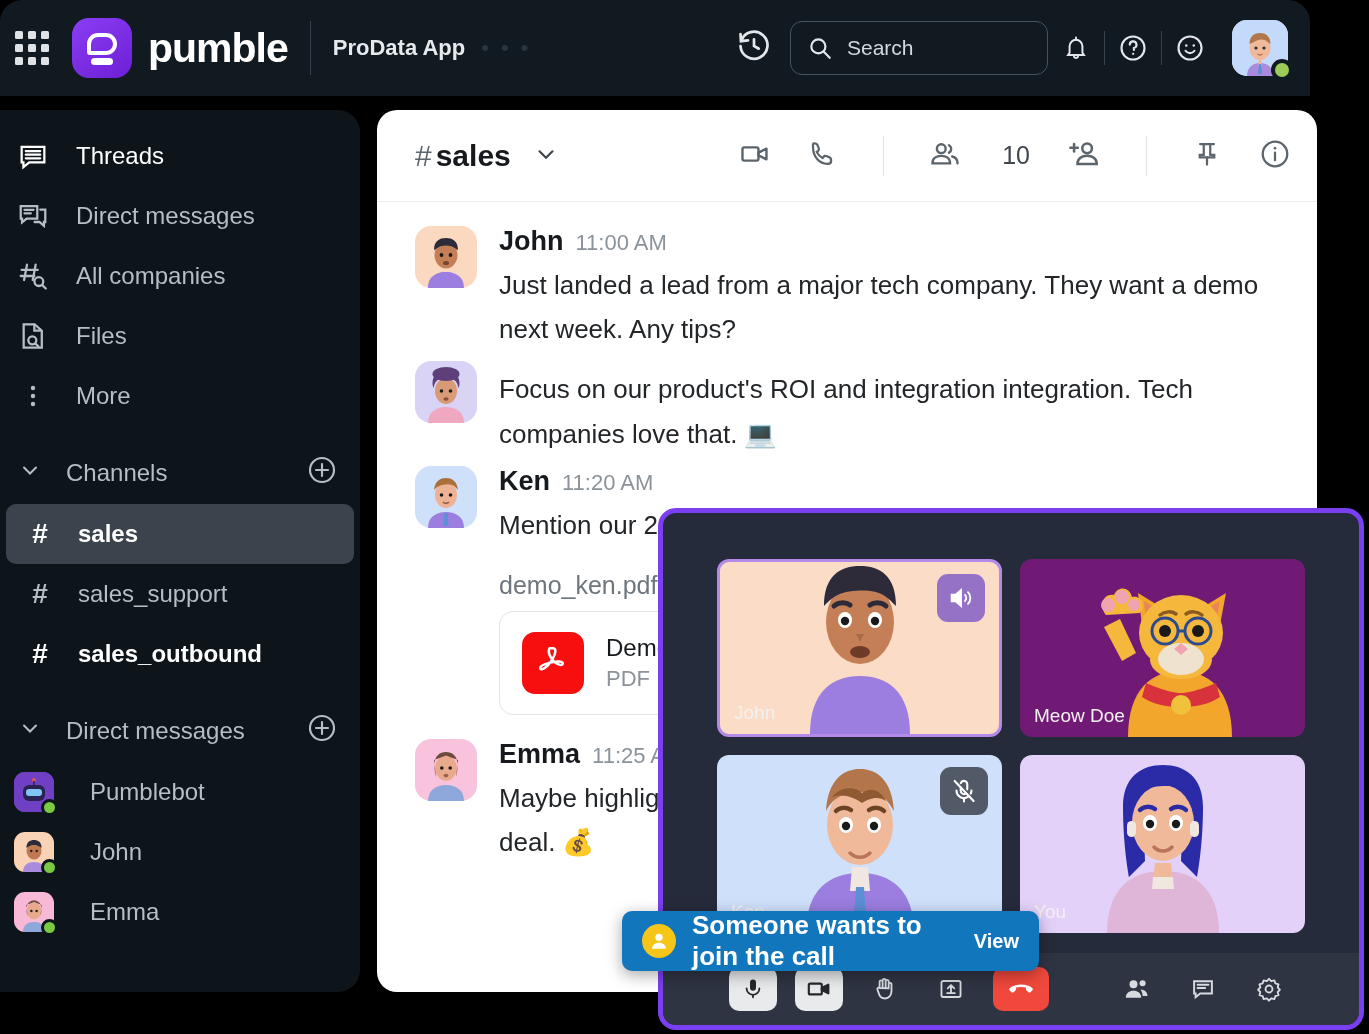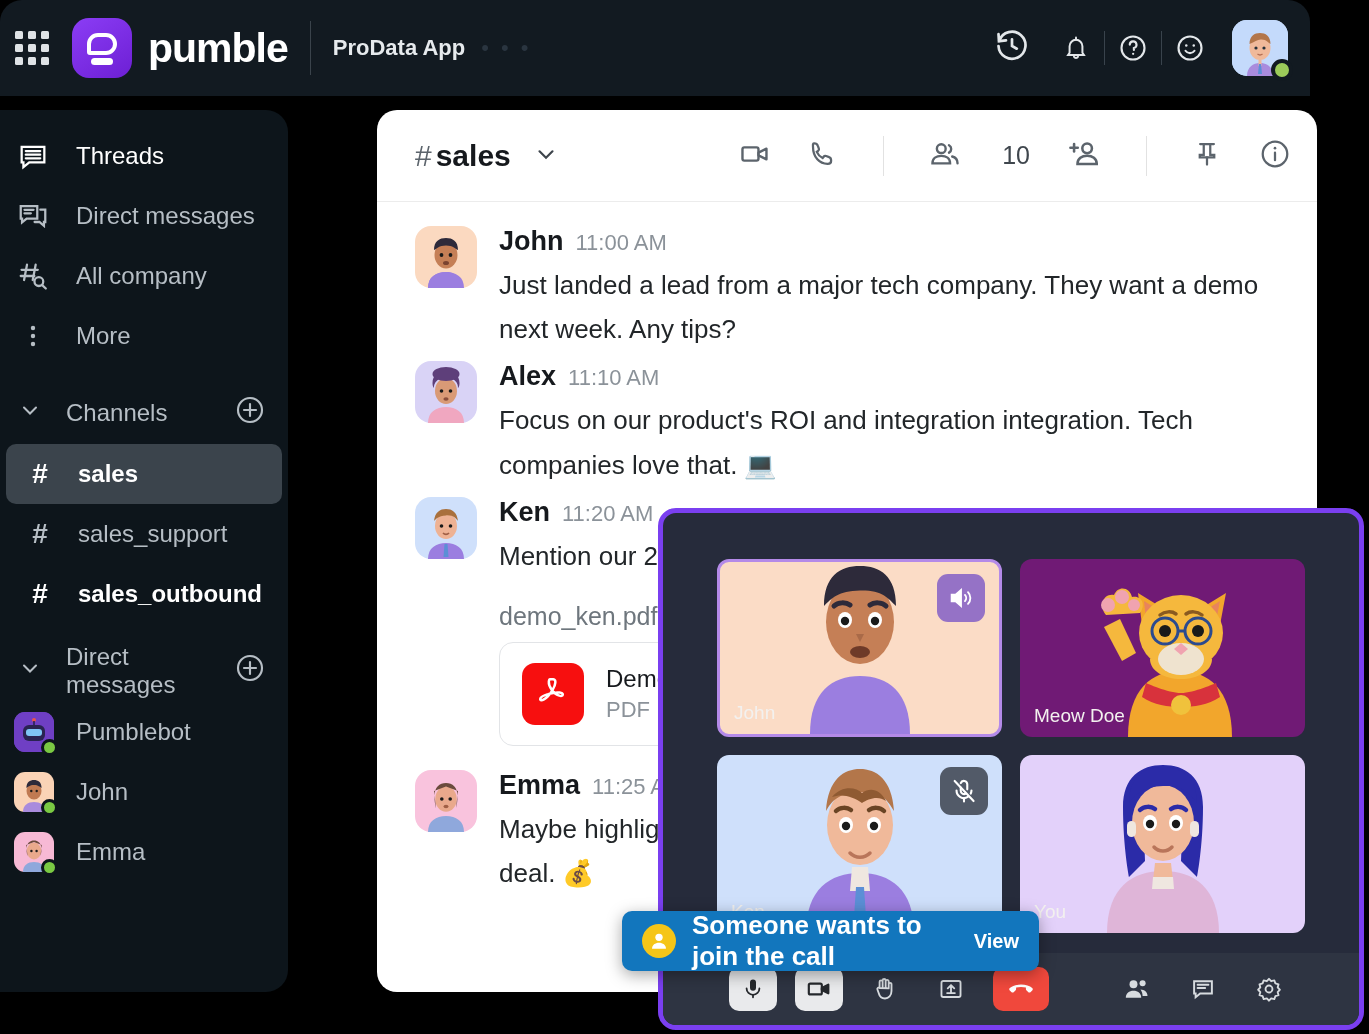--- a/index.html
+++ b/index.html
@@ -62,21 +62,21 @@
     width: 56px; height: 56px; border-radius: 15px; margin: 0 22px 0 14px;
     background: #c4dafb; position: relative; overflow: visible;
   }
   .avatar-top .dot {
     position: absolute; width: 22px; height: 22px; border-radius: 50%;
     background: #9ccb5a; border: 4px solid #121a21; right: -5px; bottom: -5px;
   }
 
   
   .sidebar {
-    position: absolute; left: 0; top: 110px; width: 288px; height: 882px;
+    position: absolute; left: 0; top: 110px; width: 360px; height: 882px;
     background: #0d151b; border-radius: 0 22px 22px 0;
     padding-top: 16px; overflow: hidden;
   }
   .nav-item {
     height: 60px; display: flex; align-items: center; gap: 26px; padding-left: 16px;
     color: #b6bec5; font-size: 24px;
   }
   .nav-item.active-white { color: #ffffff; }
   .nav-icon { width: 34px; display: flex; justify-content: center; align-items: center; }
 
@@ -88,21 +88,21 @@
 
   .chan {
     height: 60px; display: flex; align-items: center; gap: 24px; padding-left: 20px;
     color: #b6bec5; font-size: 24px; margin: 0 6px; border-radius: 10px;
   }
   .chan .hash { font-size: 28px; font-weight: bold; width: 28px; text-align: center; }
   .chan.sel { background: #3b444c; color: #ffffff; font-weight: bold; }
   .chan.bold { color: #ffffff; font-weight: bold; }
 
   .dm {
-    height: 60px; display: flex; align-items: center; gap: 22px; padding-left: 14px;
+    height: 60px; display: flex; align-items: center; gap: 36px; padding-left: 14px;
     color: #b6bec5; font-size: 24px;
   }
   .dm-av { width: 40px; height: 40px; border-radius: 11px; position: relative; flex: none; }
   .dm-av .dot { position: absolute; width: 17px; height: 17px; border-radius: 50%;
     background: #7ac943; border: 3px solid #0d151b; right: -4px; bottom: -4px; }
 
   
   .main {
     position: absolute; left: 377px; top: 110px; width: 940px; height: 882px;
     background: #ffffff; border-radius: 20px; overflow: hidden;
@@ -211,20 +211,27 @@
     <div class="topbar-spacer"></div>
 
     <div class="hist-icon">
       <svg width="36" height="36" viewBox="0 0 24 24" fill="none" stroke="#e3e7ea" stroke-width="1.8" stroke-linecap="round">
         <path d="M3.5 8.5 A9 9 0 1 1 3 12"></path>
           <polyline points="3,4 3.3,8.8 8,8.3"></polyline>
           <polyline points="12,7.5 12,12 15.2,13.8"></polyline>
       </svg>
     </div>
 
+    <div class="search-box">
+      <svg width="26" height="26" viewBox="0 0 24 24" fill="none" stroke="#e3e7ea" stroke-width="2">
+        <circle cx="10.5" cy="10.5" r="6.5"></circle>
+          <line x1="15.5" y1="15.5" x2="21" y2="21" stroke-linecap="round"></line>
+      </svg>
+      <span class="ph">Search</span>
+    </div>
 
     <div class="topbar-right">
       <div class="tb-btn">
         <svg width="28" height="28" viewBox="0 0 24 24" fill="none" stroke="#e3e7ea" stroke-width="1.7" stroke-linecap="round">
           <path d="M6.5 16V10.5a5.5 5.5 0 0 1 11 0V16l1.3 2H5.2z"></path>
             <path d="M10.3 19.5a1.9 1.9 0 0 0 3.4 0"></path>
             <path d="M12 5V3"></path>
         </svg>
       </div>
       <div class="vdiv-sm"></div>
@@ -291,23 +298,34 @@
       <span class="nav-icon">
         <svg width="32" height="32" viewBox="0 0 24 24" fill="none" stroke="#b6bec5" stroke-width="1.7" stroke-linecap="round">
           <line x1="7.5" y1="3.5" x2="5.3" y2="15"></line>
             <line x1="14" y1="3.5" x2="11.8" y2="15"></line>
           <line x1="3.4" y1="7.4" x2="15.6" y2="7.4"></line>
             <line x1="2.8" y1="12" x2="13" y2="12"></line>
           <circle cx="16.4" cy="16.2" r="3.3"></circle>
             <line x1="18.9" y1="18.8" x2="21.6" y2="21.4"></line>
         </svg>
       </span>
-      <span>All company</span>
-    </div>
-
+      <span>All companies</span>
+    </div>
+
+    <div class="nav-item">
+      <span class="nav-icon">
+        <svg width="32" height="32" viewBox="0 0 24 24" fill="none" stroke="#b6bec5" stroke-width="1.7" stroke-linecap="round">
+          <path d="M5 3.2h8.2L18.6 8v12.8H5z"></path>
+            <path d="M13 3.4V8h5"></path>
+          <circle cx="11.5" cy="15.2" r="3" fill="#0d151b"></circle>
+            <line x1="13.8" y1="17.6" x2="16" y2="19.8"></line>
+        </svg>
+      </span>
+      <span>Files</span>
+    </div>
 
     <div class="nav-item">
       <span class="nav-icon">
         <svg width="28" height="28" viewBox="0 0 24 24" fill="#b6bec5">
           <circle cx="12" cy="5.2" r="1.9"></circle>
             <circle cx="12" cy="12" r="1.9"></circle>
             <circle cx="12" cy="18.8" r="1.9"></circle>
         </svg>
       </span>
       <span>More</span>
@@ -495,24 +513,20 @@
             <path d="M13 62c0-11 8-16 18-16s18 5 18 16z" fill="#f0a7c0"></path>
             <ellipse cx="31" cy="30" rx="11" ry="13" fill="#d99a76"></ellipse>
             <path d="M17.5 22c0-8 6-12 13.5-12S44.5 14 44.5 22c0 4-1.5 5-1.5 5s1-10-12-10-12 10-12 10-1.5-1-1.5-5z" fill="#5e3f7a"></path>
             <ellipse cx="31" cy="13" rx="13.5" ry="7" fill="#5e3f7a"></ellipse>
             <circle cx="26.5" cy="30" r="1.8" fill="#1a1a1a"></circle>
               <circle cx="35.5" cy="30" r="1.8" fill="#1a1a1a"></circle>
             <ellipse cx="31" cy="38" rx="2.6" ry="1.8" fill="#8a4e3c"></ellipse>
           </svg>
         </span>
         <div class="msg-body">
-          <div class="msg-head">
-            <span class="msg-name">Alex</span>
-            <span class="msg-time">11:10 AM</span>
-          </div>
           <div class="msg-text">Focus on our product's ROI and integration integration. Tech companies love that. 💻</div>
         </div>
       </div>
 
       <div class="msg">
         <span class="msg-av">
           <svg width="62" height="62" viewBox="0 0 62 62">
             <rect width="62" height="62" rx="16" fill="#cfe0fb"></rect>
             <path d="M13 62c0-11 8-16 18-16s18 5 18 16z" fill="#9b7ee0"></path>
             <ellipse cx="31" cy="29" rx="11" ry="13" fill="#eeb294"></ellipse>

